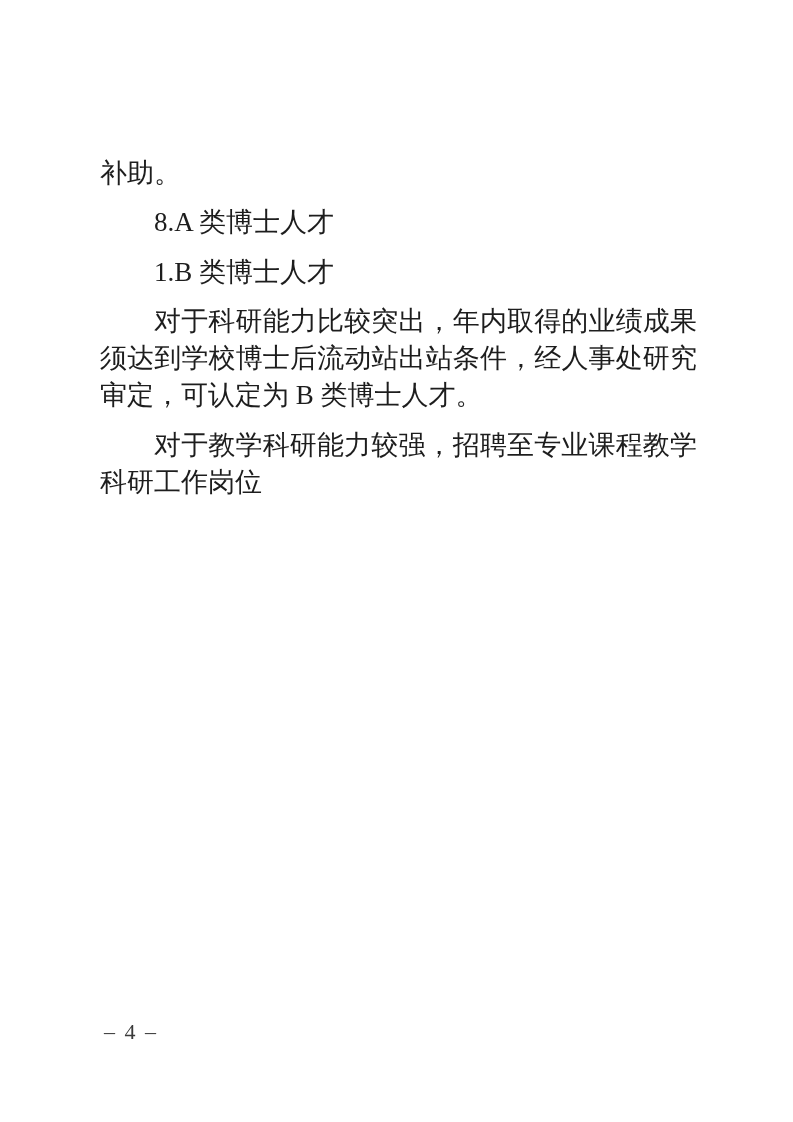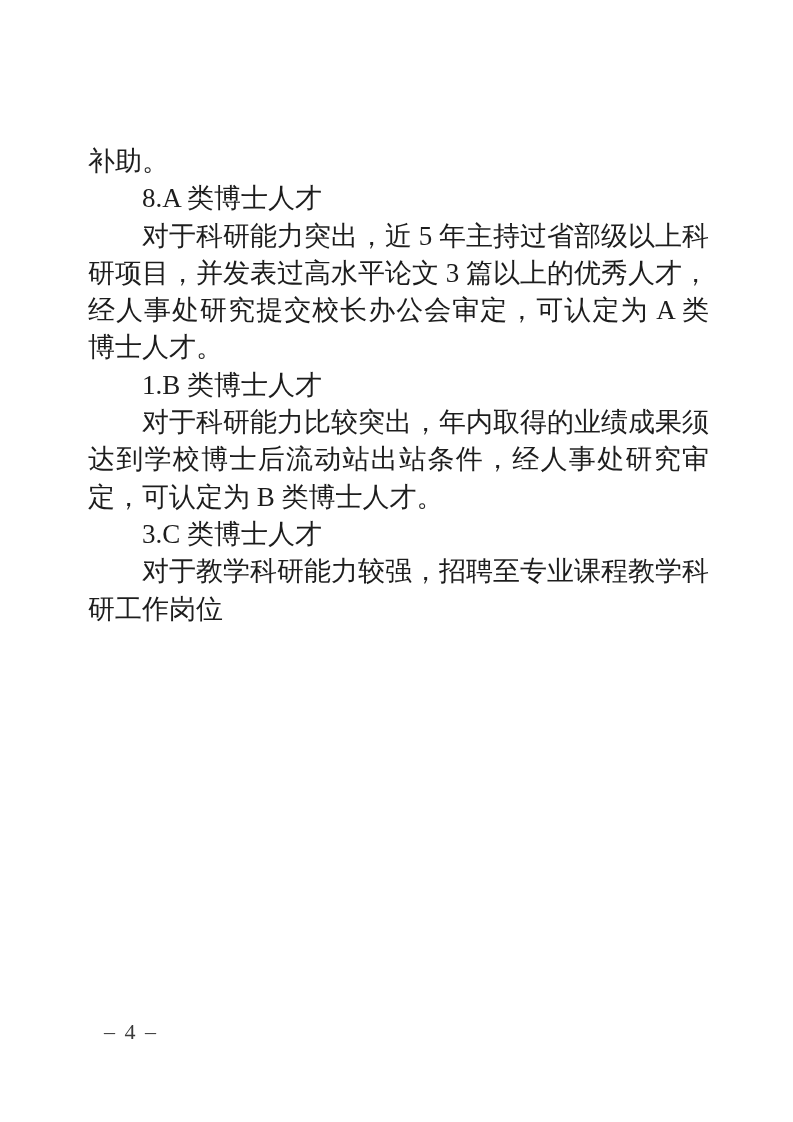--- a/index.html
+++ b/index.html
@@ -16,21 +16,21 @@
     font-family: "Liberation Serif", "DejaVu Serif", serif;
     color: #1d1d1d;
   }
   .content {
     position: absolute;
     left: 88px;
     top: 143px;
     width: 621px;
   }
   .para {
-    margin: 0;
+    margin: 12px;
     padding: 0;
     font-size: 27px;
     line-height: 37.3px;
     text-align: justify;
     text-justify: inter-ideograph;
     word-break: break-all;
   }
   .para.indent {
     text-indent: 2em;
   }
@@ -44,20 +44,18 @@
     letter-spacing: 2px;
   }
 </style>
 </head>
 <body>
 
 <div class="page">
   <div class="content">
     <p class="para">补助。</p>
     <p class="para indent">8.A 类博士人才</p>
-    <p class="para indent">对于科研能力突出，近 5 年主持过省部级以上科研项目，并发表过高水平论文 3 篇以上的优秀人才，经人事处研究提交校长办公会审定，可认定为 A 类博士人才。</p>
     <p class="para indent">1.B 类博士人才</p>
     <p class="para indent">对于科研能力比较突出，年内取得的业绩成果须达到学校博士后流动站出站条件，经人事处研究审定，可认定为 B 类博士人才。</p>
-    <p class="para indent">3.C 类博士人才</p>
     <p class="para indent">对于教学科研能力较强，招聘至专业课程教学科研工作岗位</p>
   </div>
   <div class="footer">– 4 –</div>
 </div>
 
 </body></html>

